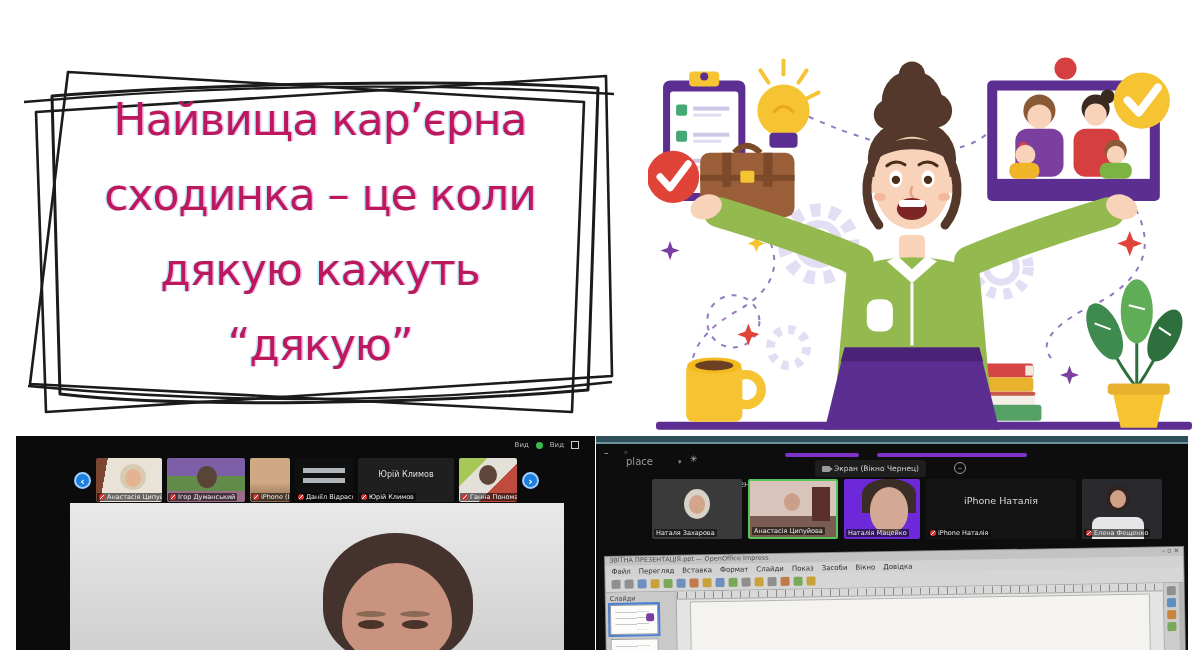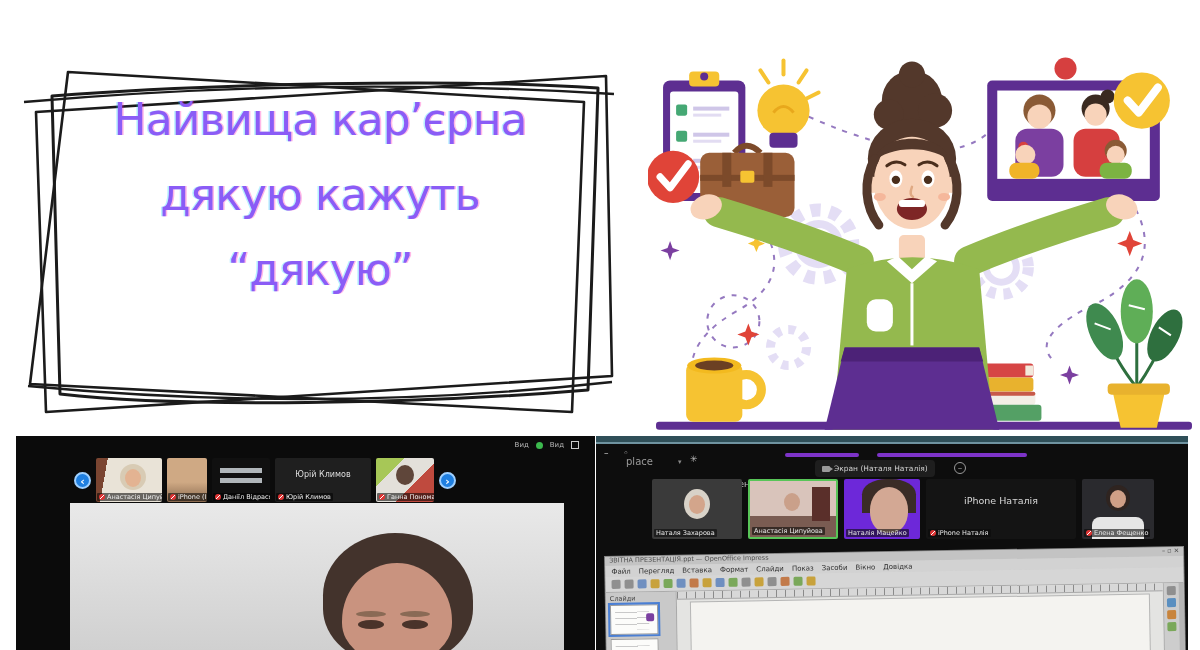--- a/index.html
+++ b/index.html
@@ -5,21 +5,21 @@
   html,body{margin:0;padding:0;}
   body{
     width:1200px;height:650px;position:relative;overflow:hidden;
     background:#ffffff;font-family:"DejaVu Sans",sans-serif;
   }
   
   .quote-card{position:absolute;left:22px;top:56px;width:596px;height:366px;}
   .quote-frame{position:absolute;left:0;top:0;width:100%;height:100%;}
   .quote-text{
     position:absolute;left:30px;right:30px;top:26px;text-align:center;
-    font-size:44px;line-height:75px;color:#8b5cf6;letter-spacing:-1px;
+    font-size:44px;line-height:75px;color:#be185d;letter-spacing:-1px;
     text-shadow:-1.5px 0 0 rgba(0,200,255,.28),1.5px 0 0 rgba(255,0,170,.28);
   }
   
   .illus{position:absolute;left:648px;top:8px;width:552px;height:422px;}
   
   .bl-zoom{position:absolute;left:16px;top:436px;width:579px;height:214px;background:#0b0b0b;overflow:hidden;}
   .bl-top{position:absolute;top:5px;right:16px;display:flex;align-items:flex-end;gap:7px;}
   .bl-top span{font-size:7px;color:#b9b9b9;}
   .green-dot{width:7px;height:7px;border-radius:50%;background:#3cb94e;}
   .view-sq{width:6px;height:6px;border:1px solid #c9c9c9;}
@@ -73,21 +73,21 @@
   .r1 .head{position:absolute;left:32px;top:10px;width:26px;height:30px;border-radius:50%;background:#d8d2c8;}
   .r1 .face{position:absolute;left:37px;top:16px;width:16px;height:19px;border-radius:50%;background:#d3a58b;}
   .r2{width:90px;background:linear-gradient(180deg,#d9c4bb 0 62%,#7a5c52 62%);border:2px solid #58c558;box-sizing:border-box;}
   .r2 .door{position:absolute;right:6px;top:6px;width:18px;height:34px;background:#5a2f2a;}
   .r2 .face{position:absolute;left:34px;top:12px;width:16px;height:18px;border-radius:50%;background:#caa08a;}
   .r3{width:76px;background:#6d28d9;}
   .r3 .hair{position:absolute;left:18px;top:0;width:54px;height:34px;border-radius:45% 45% 0 0;background:#3a2c26;}
   .r3 .face{position:absolute;left:26px;top:8px;width:38px;height:46px;border-radius:50% 50% 45% 45%;background:#d3a894;}
   .r4{width:150px;background:#141414;}
   .r4 .tname{position:absolute;left:0;right:0;top:16px;text-align:center;font-size:9.5px;color:#d8d8d8;}
-  .r5{width:72px;background:#2a2a2e;}
+  .r5{width:72px;background:#2a2a2e;padding-left:8px;}
   .r5 .shirt{position:absolute;left:10px;bottom:0;width:52px;height:22px;border-radius:8px 8px 0 0;background:#e6e6e6;}
   .r5 .head{position:absolute;left:24px;top:6px;width:24px;height:26px;border-radius:50%;background:#2f2420;}
   .r5 .face{position:absolute;left:28px;top:11px;width:16px;height:18px;border-radius:50%;background:#cf9f86;}
   .rthumb .plabel{position:absolute;left:2px;bottom:2px;display:flex;align-items:center;gap:2px;
     background:rgba(10,10,10,.6);padding:0 2px;border-radius:1px;}
   .rthumb .plabel b{font-weight:normal;font-size:6.5px;color:#e8e8e8;white-space:nowrap;}
   
   .win{position:absolute;left:10px;top:116px;width:578px;height:108px;background:#cdcdcd;
     transform:rotate(-1deg);box-shadow:0 0 0 1px #8a8a8a;overflow:hidden;}
   .win-title{height:9px;background:#c3c3c3;display:flex;justify-content:space-between;padding:0 4px;}
@@ -120,20 +120,21 @@
 <div class="quote-card">
   <svg class="quote-frame" viewBox="0 0 596 366" fill="none">
     <path d="M30 40 C 180 28, 430 22, 576 32 L 566 334 C 400 348, 160 352, 38 338 Z" stroke="#1b1b1b" stroke-width="3" fill="none" stroke-linejoin="round"></path>
     <path d="M14 56 L 584 20 L 590 320 L 24 356 Z" stroke="#1b1b1b" stroke-width="2.6" fill="none" stroke-linejoin="round"></path>
     <path d="M46 16 L 562 46 L 550 356 L 8 328 Z" stroke="#1b1b1b" stroke-width="2.6" fill="none" stroke-linejoin="round"></path>
     <path d="M2 46 Q 300 20 592 38" stroke="#1b1b1b" stroke-width="2.4" fill="none"></path>
     <path d="M6 330 Q 300 358 590 326" stroke="#1b1b1b" stroke-width="2.4" fill="none"></path>
   </svg>
   <div class="quote-text">
     <div>Найвища кар’єрна</div>
+    <div>сходинка – це коли</div>
     <div>дякую кажуть</div>
     <div>“дякую”</div>
   </div>
 </div>
 
 <svg class="illus" viewBox="0 0 550 420">
 
   <g stroke="#9579c0" stroke-width="2" fill="none" stroke-dasharray="5 7">
     <path d="M160 108 Q 300 170 345 118"></path>
     <path d="M480 190 Q 525 260 435 300 Q 380 330 405 352"></path>
@@ -313,20 +314,27 @@
   <div class="bl-strip">
     <div class="nav-btn">‹</div>
     <div class="thumb t1">
       <div class="head"></div>
       <div class="face"></div>
       <div class="plabel">
           <span class="mic-off"></span>
           <b>Анастасія Ципуйова</b>
         </div>
     </div>
+    <div class="thumb t2">
+      <div class="face"></div>
+      <div class="plabel">
+          <span class="mic-off"></span>
+          <b>Ігор Думанський</b>
+        </div>
+    </div>
     <div class="thumb t3">
       <div class="plabel">
           <span class="mic-off"></span>
           <b>iPhone (Ірина)</b>
         </div>
     </div>
     <div class="thumb t4">
       <div class="bar1"></div>
         <div class="bar2"></div>
       <div class="plabel">
@@ -364,21 +372,21 @@
   <div class="br-teal"></div>
   <div class="br-ctrl">– ◦</div>
   <div class="br-work">place</div>
   <div class="br-caret">▾</div>
   <div class="br-applogo">✳</div>
   <div class="br-conf">Конференция</div>
   <div class="pbar pb1"></div>
   <div class="pbar pb2"></div>
   <div class="share-pill">
     <span class="cam-ico"></span>
-    <b>Экран (Наталя Наталія)</b>
+    <b>Экран (Вікно Чернец)</b>
   </div>
   <div class="minus-circle">–</div>
   <div class="br-strip">
     <div class="rthumb r1">
       <div class="head"></div>
         <div class="face"></div>
       <div class="plabel">
           <b>Наталя Захарова</b>
         </div>
     </div>

